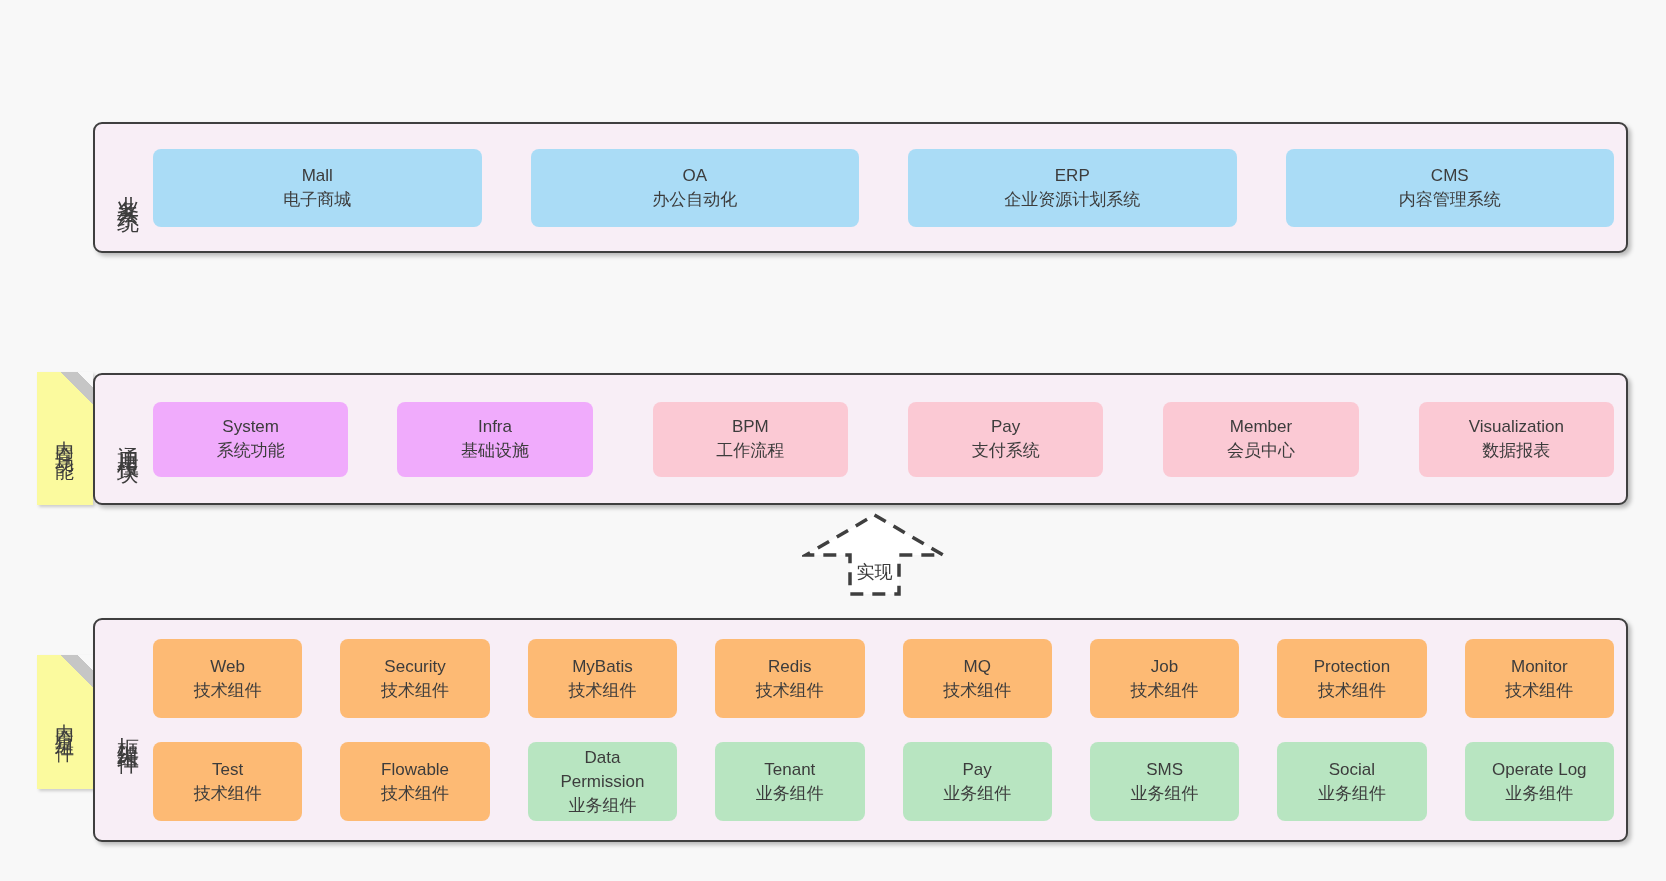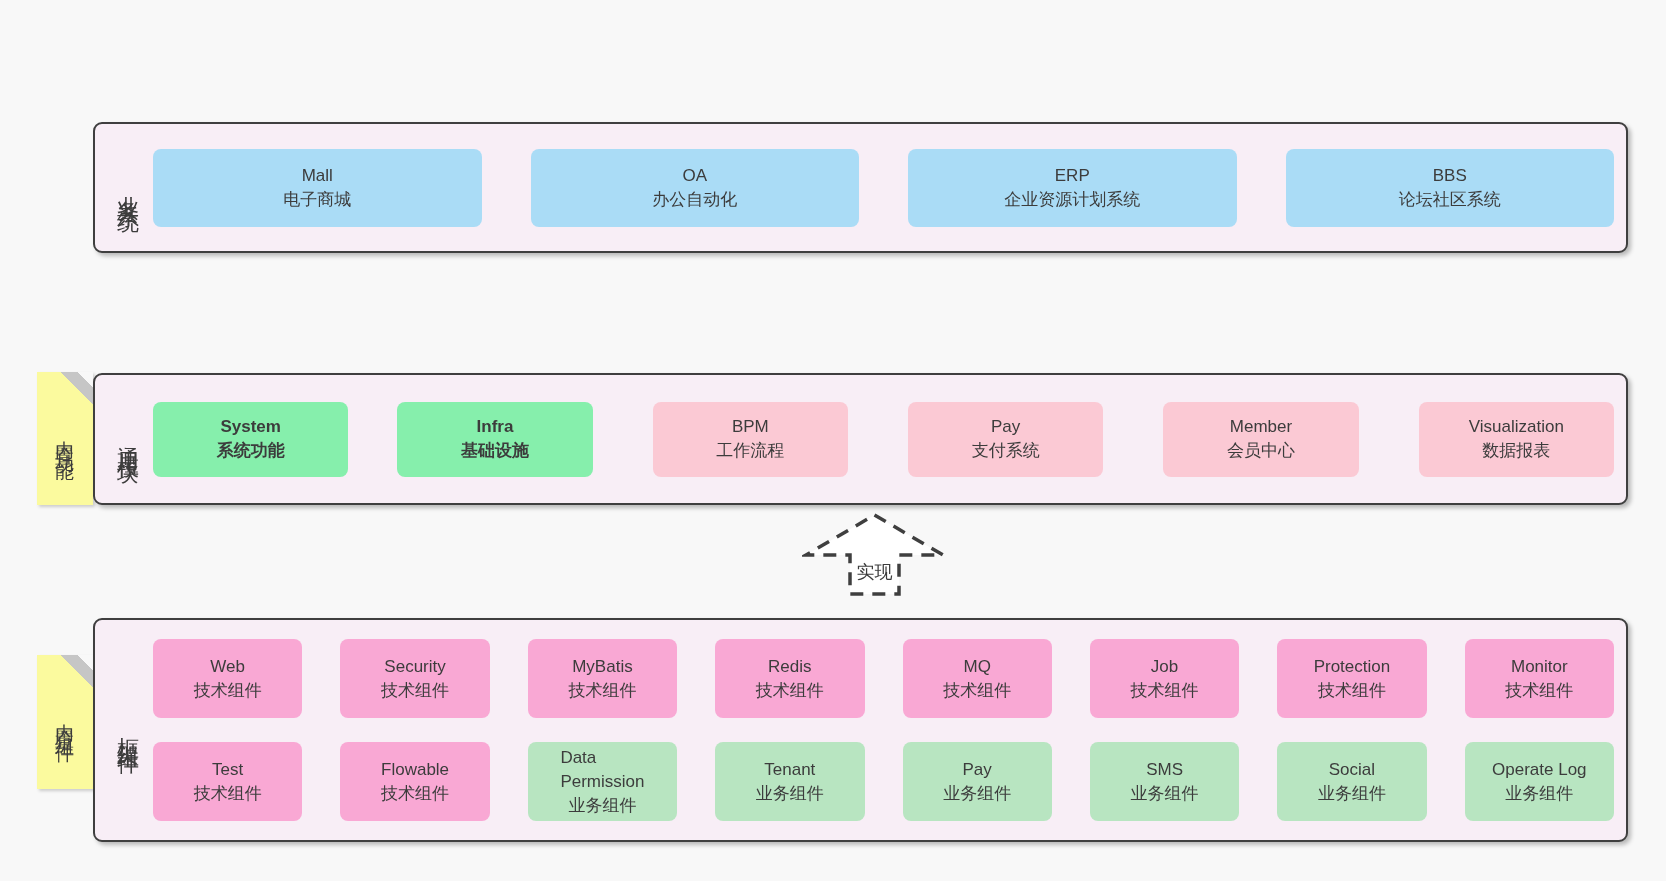--- a/index.html
+++ b/index.html
@@ -28,30 +28,30 @@
   .layer-body{
     flex:1; display:flex; flex-direction:column; justify-content:center;
     gap:24px; padding-right:12px;
   }
   .row{display:flex;}
   .row.cols-6{gap:49px;}
   .row.cols-8{gap:38px;}
   .box{
     flex:1; border-radius:8px;
     display:flex; flex-direction:column; align-items:center; justify-content:center;
-    text-align:left; font-size:17px; line-height:24px;
+    text-align:center; font-size:17px; line-height:24px;
   }
   .layer-1 .box{height:78px;}
   .layer-2 .box{height:75px;}
   .layer-3 .box{height:79px;}
   .box-name{white-space:pre-line;}
   .box.blue{background:#aadcf6;}
-  .box.red{background:#86efac;font-weight:bold;}
+  .box.red{background:#f0abfc;}
   .box.pink{background:#fbc9d4;margin-left:11px;}
-  .box.green{background:#f9a8d4;}
+  .box.green{background:#fdba74;}
   .box.lightgreen{background:#b8e5c1;}
   
   .note{
     position:absolute; left:37px; width:56px; box-sizing:border-box;
     background:linear-gradient(225deg,#f8f8f8 0px,#f8f8f8 11px,#c6c6c6 11px,#c6c6c6 23px,#fbfa9e 23px);
     box-shadow:2px 2px 3px rgba(0,0,0,0.18);
     display:flex; align-items:center; justify-content:center;
     writing-mode:vertical-lr; text-orientation:upright;
     font-size:19px; letter-spacing:7px; line-height:1;
   }
@@ -93,22 +93,22 @@
           </div>
           <div class="box blue">
             <div class="box-name">OA</div>
             <div class="box-desc">办公自动化</div>
           </div>
           <div class="box blue">
             <div class="box-name">ERP</div>
             <div class="box-desc">企业资源计划系统</div>
           </div>
           <div class="box blue">
-            <div class="box-name">BBS</div>
-            <div class="box-desc">论坛社区系统</div>
+            <div class="box-name">CMS</div>
+            <div class="box-desc">内容管理系统</div>
           </div>
         </div>
       </div>
   </section>
 
 
   <section class="layer layer-2">
     <div class="layer-label">通用模块</div>
     <div class="layer-body">
         <div class="row cols-6">

